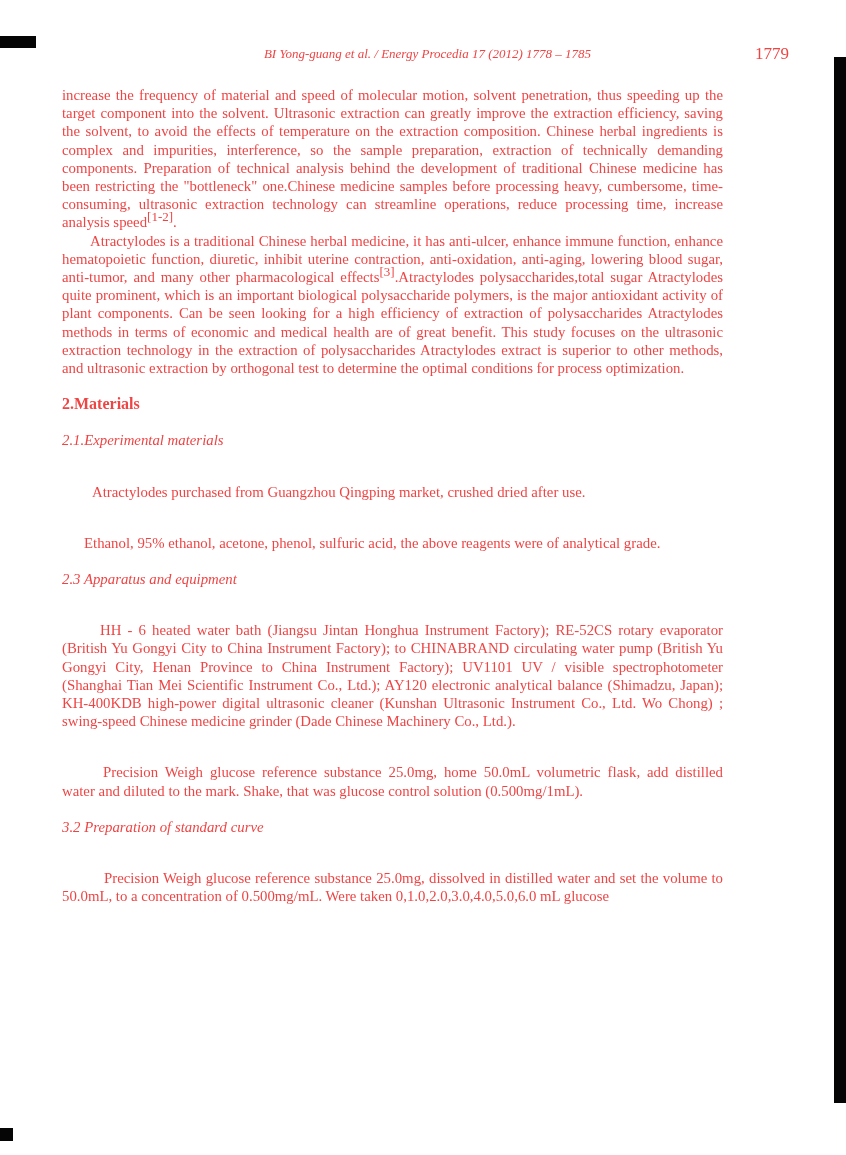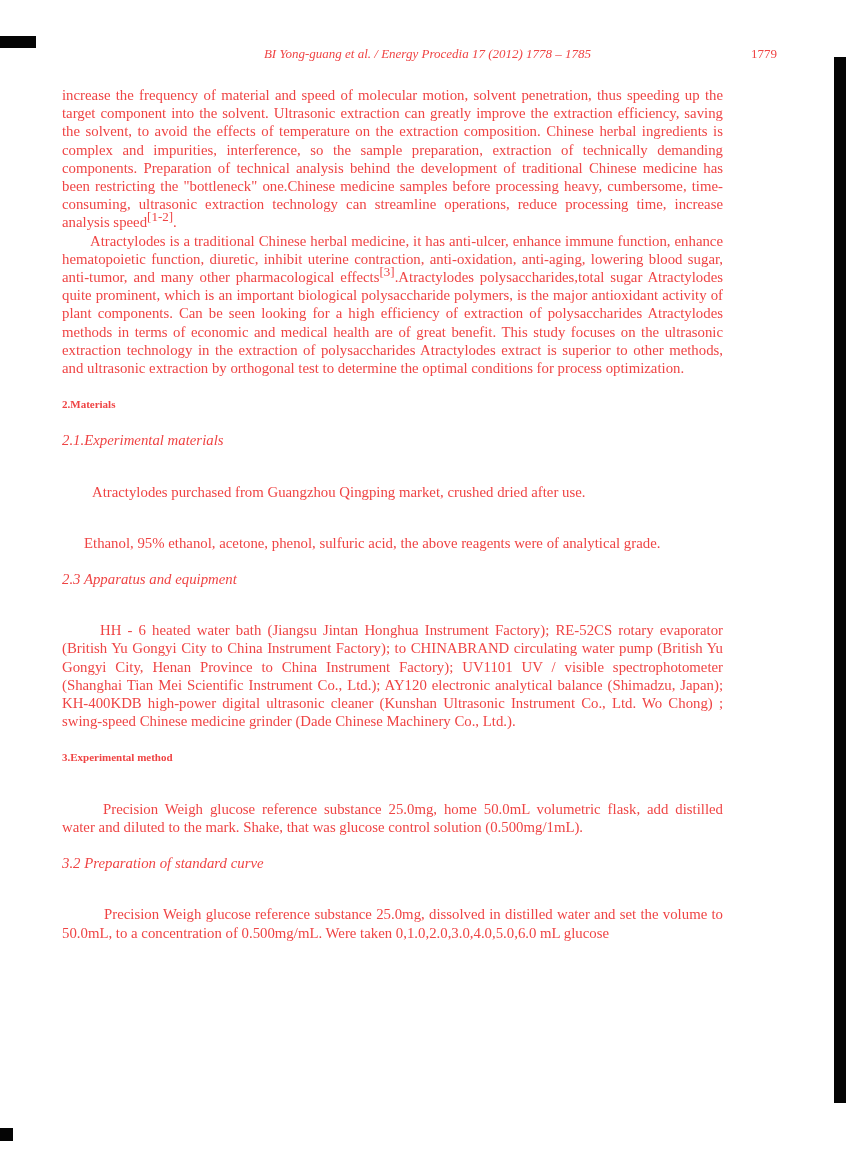--- a/index.html
+++ b/index.html
@@ -24,41 +24,41 @@
     top: 46px;
     left: 62px;
     width: 731px;
     font-size: 13px;
     line-height: 15px;
     text-align: center;
     font-style: italic;
   }
   .page-number {
     position: absolute;
-    right: 16px;
+    right: 4px;
     top: 0;
     font-style: normal;
-    font-size: 13px;
+    font-size: 17px;
     margin-left: 35px;
   }
 
   
   .content {
     position: absolute;
     top: 86px;
     left: 62px;
     width: 661px;
     font-size: 14.8px;
     line-height: 18.2px;
     text-align: justify;
   }
   .content p { margin: 0; }
   .content p.block { margin-top: 33px; }
   .content h2 {
-    font-size: 11px;
+    font-size: 16px;
     line-height: 18.2px;
     font-weight: bold;
     margin: 18px 0 0 0;
     text-align: left;
   }
   .content h3 {
     font-size: 14.8px;
     line-height: 18.2px;
     font-weight: normal;
     font-style: italic;
@@ -100,21 +100,20 @@
     <h2>2.Materials</h2>
 
     <h3>2.1.Experimental materials</h3>
     <p class="block ind30">Atractylodes purchased from Guangzhou Qingping market, crushed dried after use.</p>
 
     <p class="block ind22">Ethanol, 95% ethanol, acetone, phenol, sulfuric acid, the above reagents were of analytical grade.</p>
 
     <h3>2.3 Apparatus and equipment</h3>
     <p class="block ind38">HH - 6 heated water bath (Jiangsu Jintan Honghua Instrument Factory); RE-52CS rotary evaporator (British Yu Gongyi City to China Instrument Factory); to CHINABRAND circulating water pump (British Yu Gongyi City, Henan Province to China Instrument Factory); UV1101 UV / visible spectrophotometer (Shanghai Tian Mei Scientific Instrument Co., Ltd.); AY120 electronic analytical balance (Shimadzu, Japan); KH-400KDB high-power digital ultrasonic cleaner (Kunshan Ultrasonic Instrument Co., Ltd. Wo Chong) ; swing-speed Chinese medicine grinder (Dade Chinese Machinery Co., Ltd.).</p>
 
-    <h2>3.Experimental method</h2>
 
     <p class="block ind41">Precision Weigh glucose reference substance 25.0mg, home 50.0mL volumetric flask, add distilled water and diluted to the mark. Shake, that was glucose control solution (0.500mg/1mL).</p>
 
     <h3>3.2 Preparation of standard curve</h3>
     <p class="block ind42">Precision Weigh glucose reference substance 25.0mg, dissolved in distilled water and set the volume to 50.0mL, to a concentration of 0.500mg/mL. Were taken 0,1.0,2.0,3.0,4.0,5.0,6.0 mL glucose</p>
 
   </div>
 
 </div>
 

